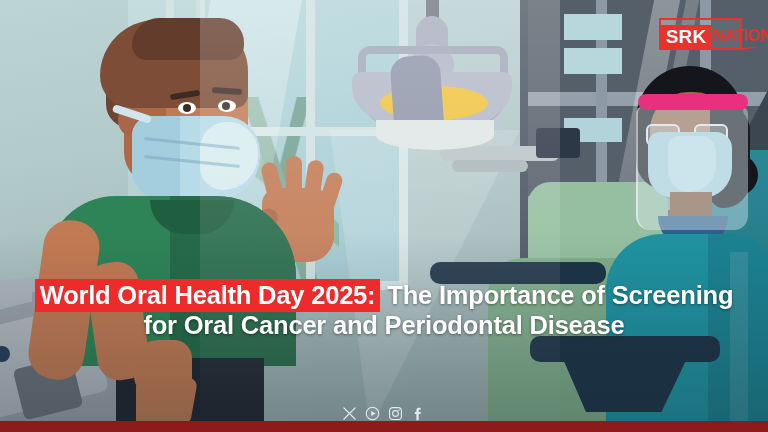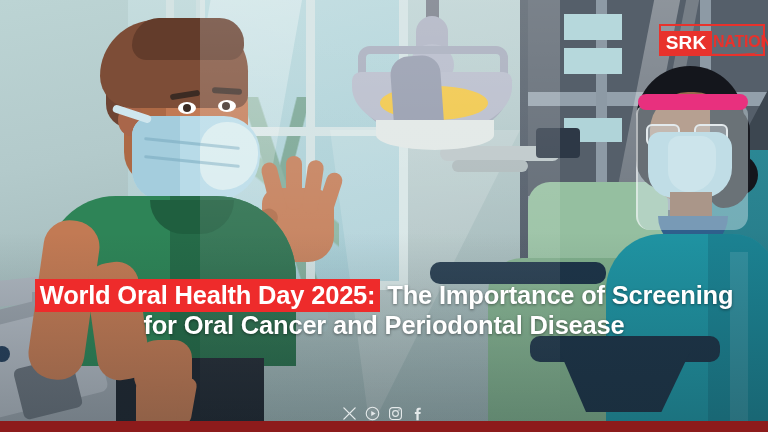--- a/index.html
+++ b/index.html
@@ -394,22 +394,22 @@
     pointer-events:none;
   }
   .overlay-fade{
     position:absolute; left:0; right:0; bottom:0; height:200px;
     background:linear-gradient(180deg,rgba(20,34,40,0),rgba(20,34,40,.30));
     pointer-events:none;
   }
 
   
   .logo{
-    position:absolute; left:659px; top:24px;
-    width:106px; height:32px;
+    position:absolute; left:659px; top:18px;
+    width:83px; height:32px;
     border:2px solid #e8322c;
     background:rgba(255,255,255,.07);
   }
   .logo-srk{
     position:absolute; left:-1px; top:5px; width:52px; height:23px;
     background:#e8322c;
     color:#fff; font-weight:bold; font-size:19px; line-height:23px;
     text-align:center; letter-spacing:.2px;
     font-family:"Liberation Sans", sans-serif;
   }

